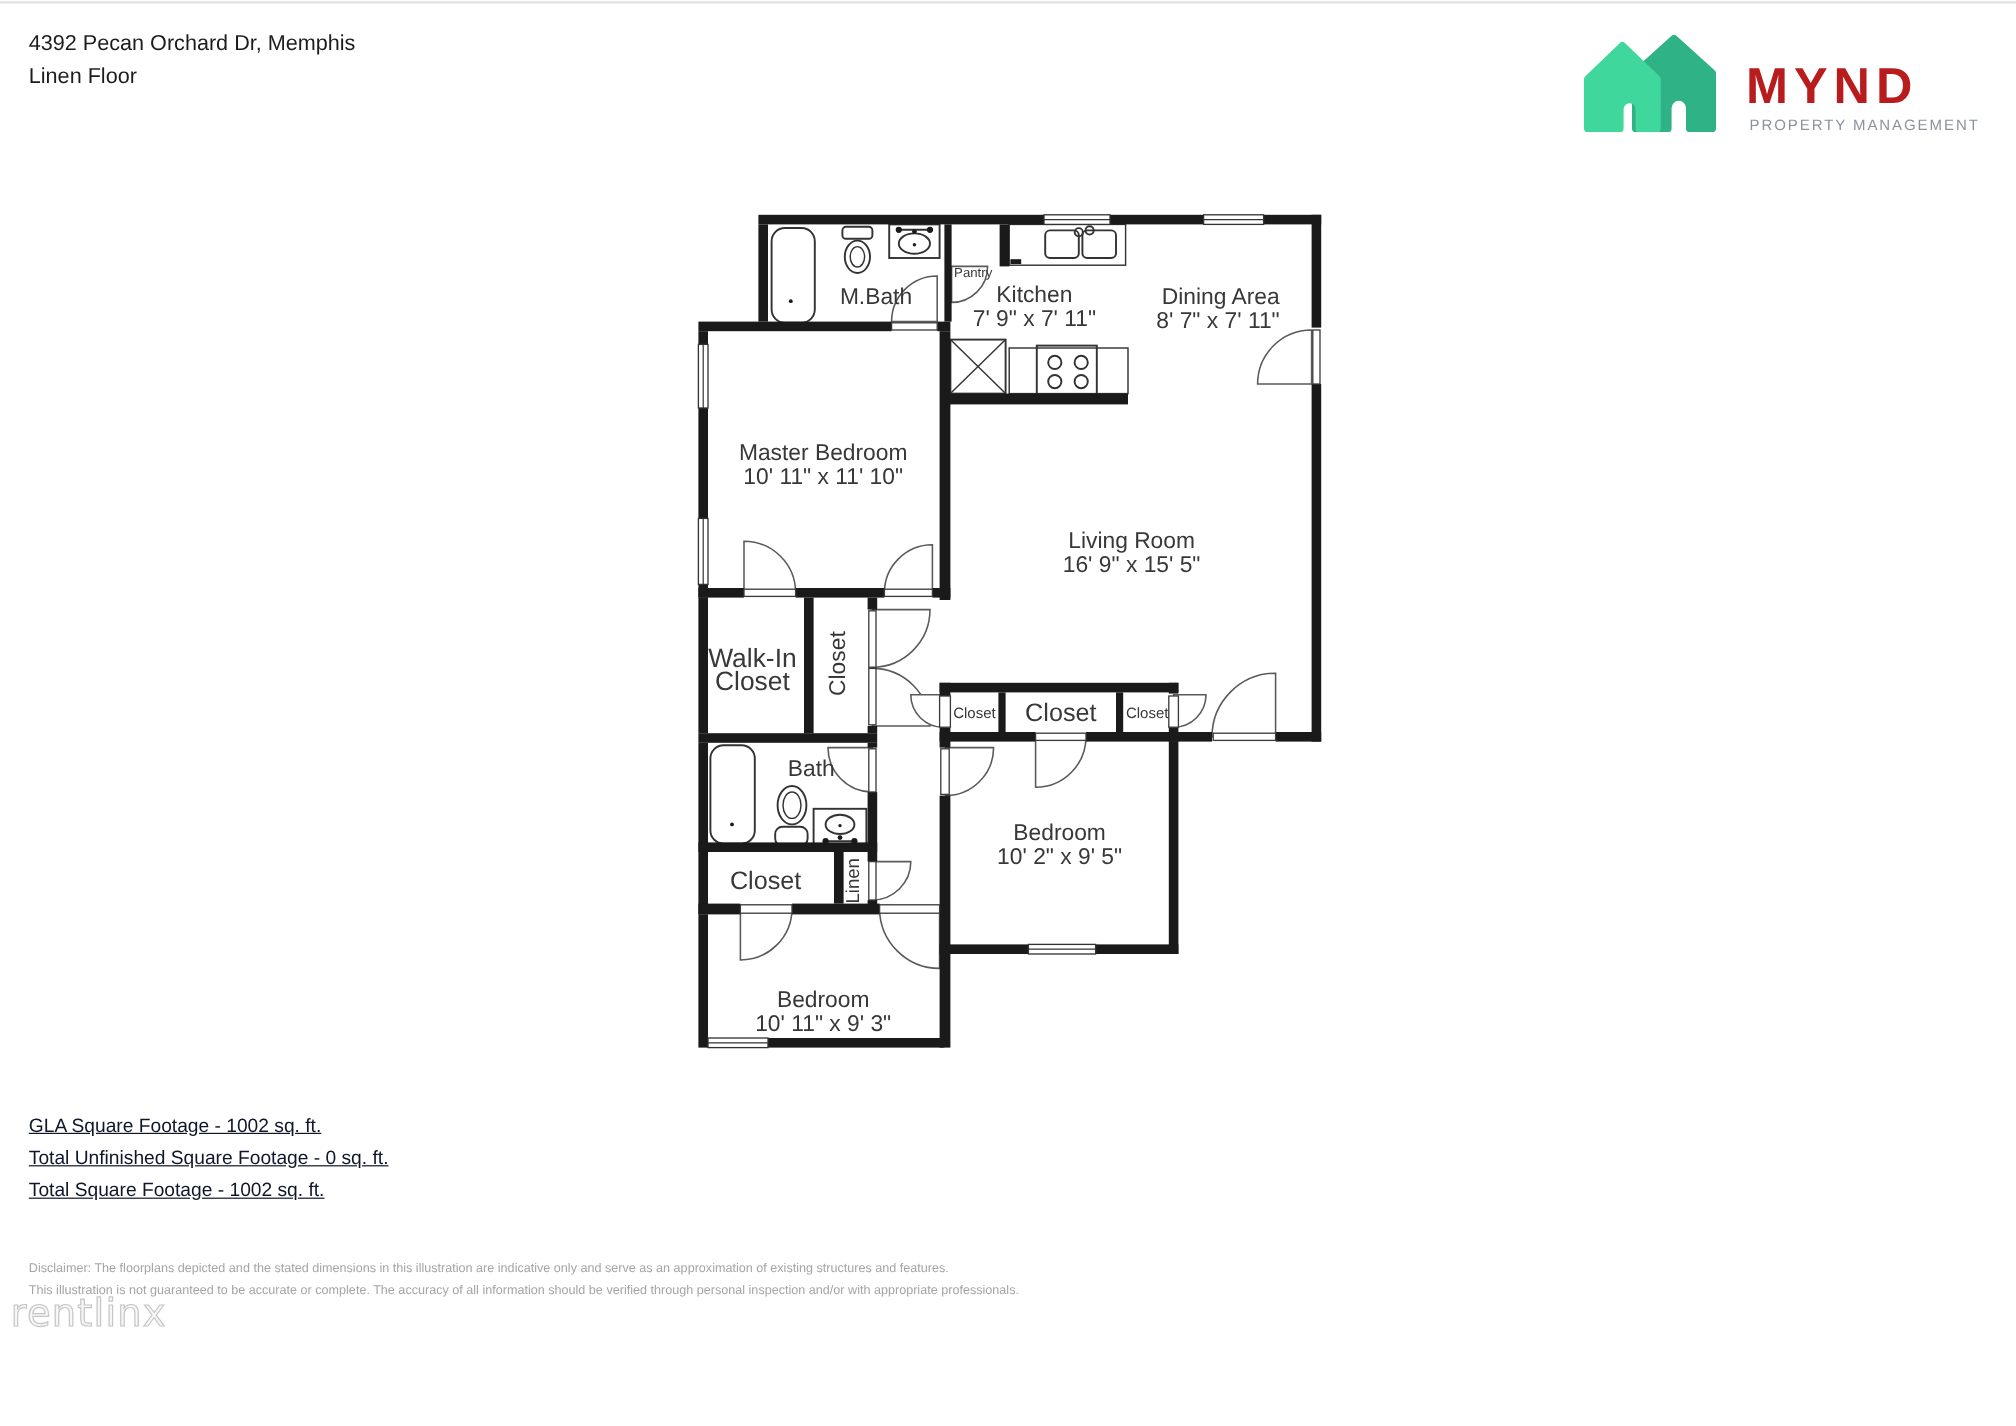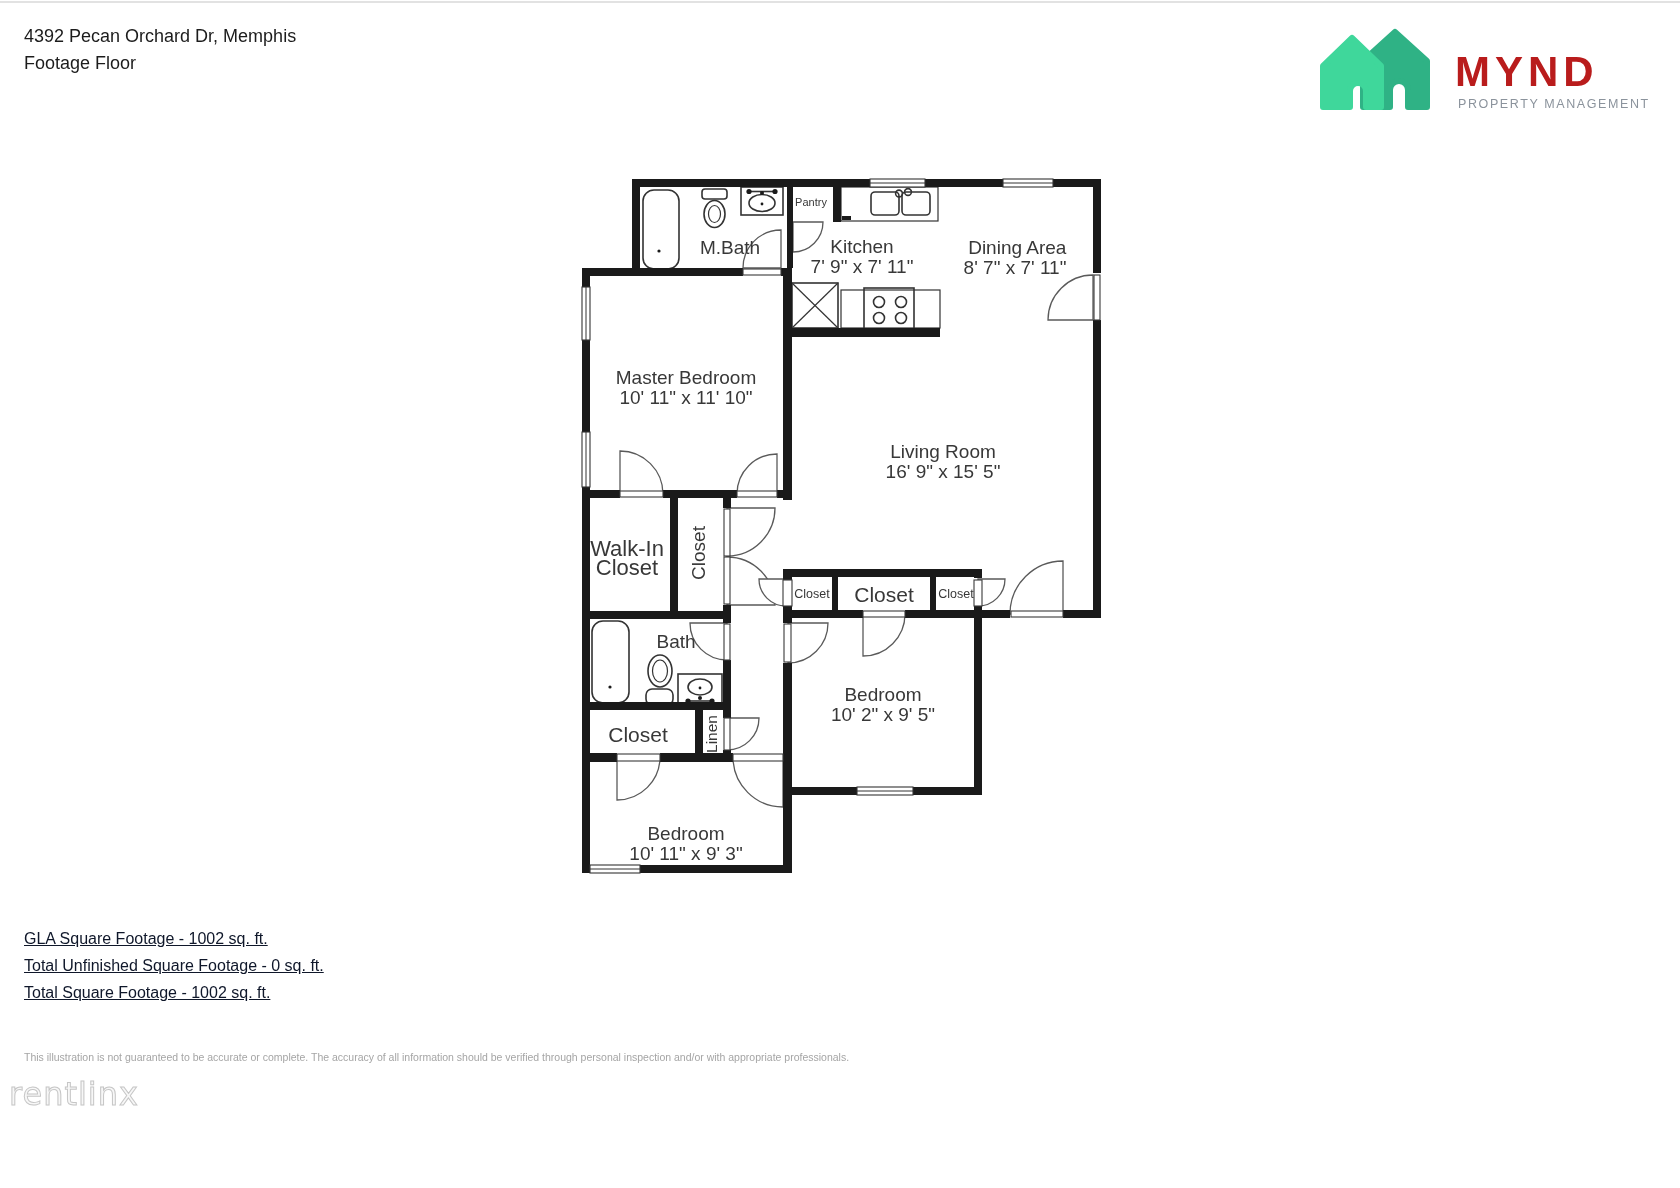--- a/index.html
+++ b/index.html
@@ -18,40 +18,40 @@
                 letter-spacing:1.6px;}
 
   
   #plan-svg{position:absolute;left:0;top:0;}
 
   
   .lbl{position:absolute;transform:translate(-50%,-50%);color:#383838;text-align:center;
        white-space:nowrap;font-size:19px;line-height:20px;}
   .lbl.rot{transform:translate(-50%,-50%) rotate(-90deg);}
   .lbl.sm{font-size:12.5px;}
-  .lbl.xs{font-size:11px;}
+  .lbl.xs{font-size:11px;margin-top:26px;}
   .lbl.big{font-size:21px;}
   .lbl.md{font-size:22px;line-height:19px;}
   .lbl.ln{font-size:15.5px;}
 
   
   #summary{position:absolute;left:24px;top:925px;color:#0f172a;font-size:16px;line-height:27px;text-decoration:underline;}
   #disclaimer{position:absolute;left:24px;top:1048px;color:#a5a5a5;font-size:10.5px;line-height:18px;}
   #watermark{position:absolute;left:9px;top:1075px;font-family:"DejaVu Sans",sans-serif;
              font-size:32px;color:#f7f7f7;-webkit-text-stroke:1px #c6c6c6;letter-spacing:1px;}
 </style>
 </head>
 <body>
 
 <div id="page">
   <div id="top-rule"></div>
 
   <div class="hdr">
     <div>4392 Pecan Orchard Dr, Memphis</div>
-    <div>Footage Floor</div>
+    <div>Linen Floor</div>
   </div>
 
   <svg id="logo-houses" width="120" height="88" viewBox="0 0 120 88">
     <path d="M 43,79 L 43,33 L 75,4 L 107,33 L 107,79 L 88,79 L 88,62 A 9,9 0 0 0 70,62 L 70,79 Z" fill="#2fb285" stroke="#2fb285" stroke-width="6" stroke-linejoin="round"></path>
     <path d="M 3,79 L 3,38 L 32,10 L 61,38 L 61,79 L 46,79 L 46,63 A 8,8 0 0 0 30,63 L 30,79 Z" fill="#3fd79b" stroke="#3fd79b" stroke-width="6" stroke-linejoin="round"></path>
   </svg>
   <div id="logo-word">MYND</div>
   <div id="logo-tagline">PROPERTY MANAGEMENT</div>
 
   <svg id="plan-svg" width="1680" height="1188" viewBox="0 0 1680 1188">
@@ -274,17 +274,18 @@
     <div>10' 11" x 9' 3"</div>
   </div>
 
   <div id="summary">
     <div>GLA Square Footage - 1002 sq. ft.</div>
     <div>Total Unfinished Square Footage - 0 sq. ft.</div>
     <div>Total Square Footage - 1002 sq. ft.</div>
   </div>
 
   <div id="disclaimer">
+    <div>Disclaimer: The floorplans depicted and the stated dimensions in this illustration are indicative only and serve as an approximation of existing structures and features.</div>
     <div>This illustration is not guaranteed to be accurate or complete. The accuracy of all information should be verified through personal inspection and/or with appropriate professionals.</div>
   </div>
 
   <div id="watermark">rentlinx</div>
 </div>
 
 </body></html>

